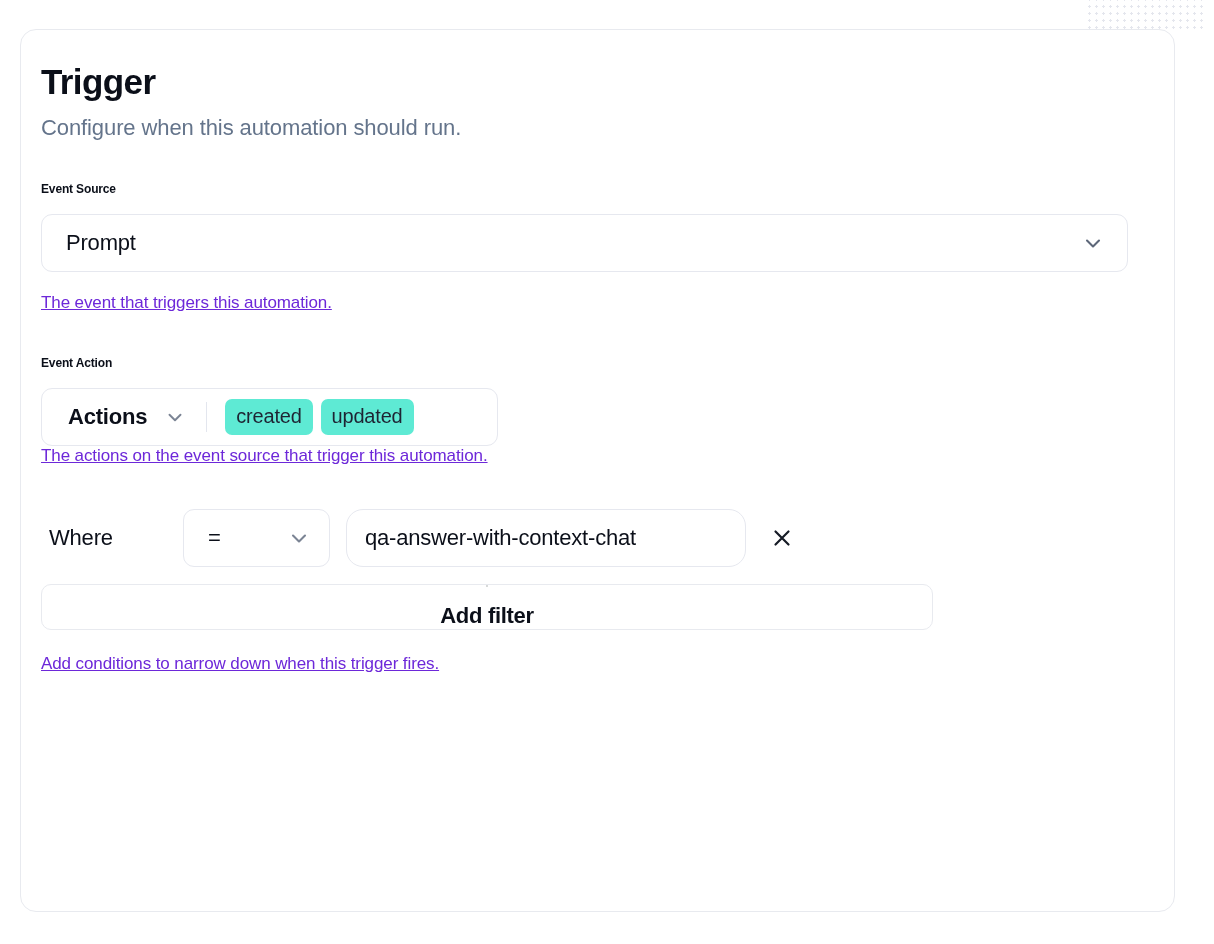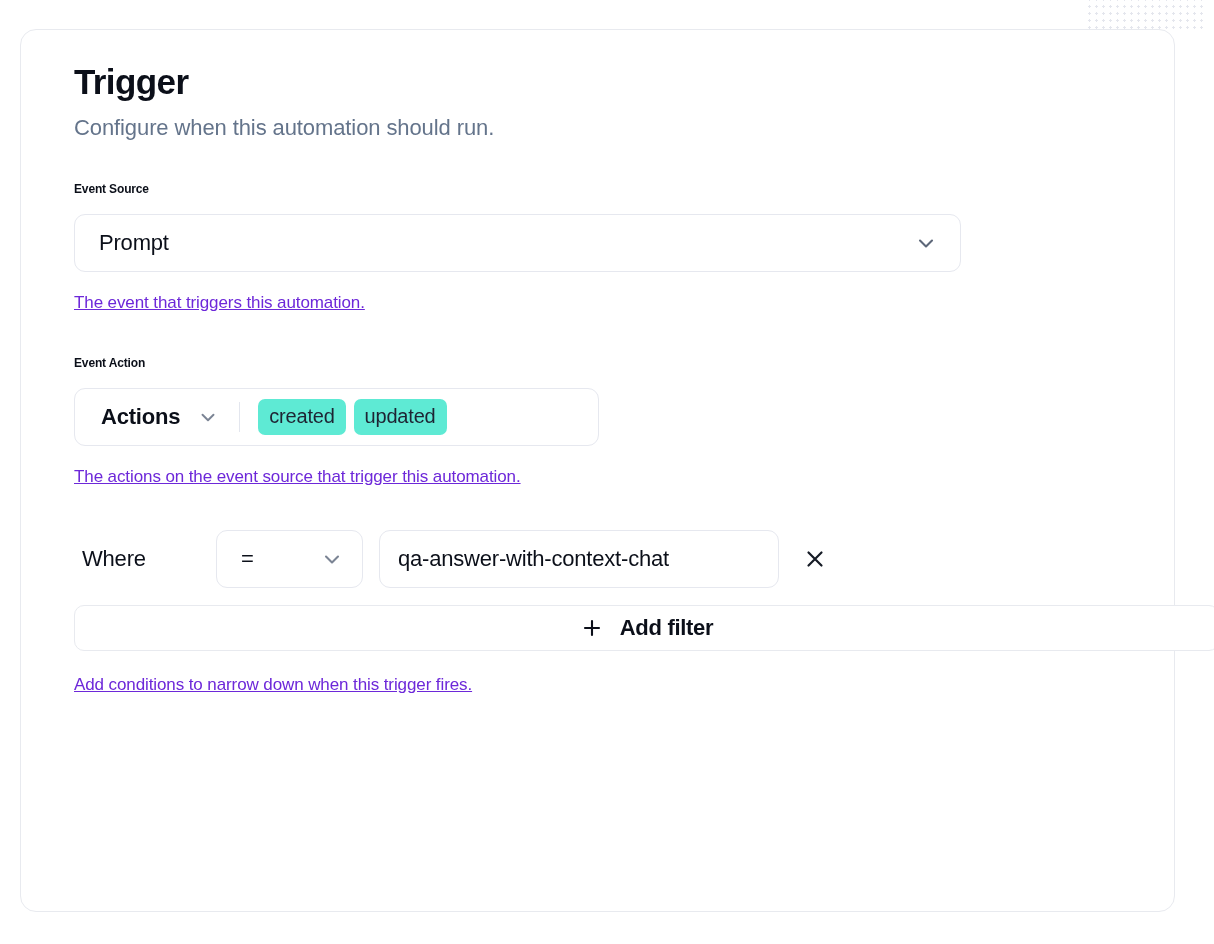--- a/index.html
+++ b/index.html
@@ -29,21 +29,21 @@
 
   .card {
     position: absolute;
     left: 20px;
     top: 29px;
     width: 1155px;
     height: 883px;
     background: #ffffff;
     border: 1px solid #e8eaef;
     border-radius: 16px;
-    padding: 30px 53px;
+    padding: 30px 20px;
   }
 
   .card-title {
     font-size: 35px;
     font-weight: 700;
     letter-spacing: -0.6px;
     color: #0b0f19;
     line-height: 1.12;
     margin-top: 2px;
   }
@@ -90,31 +90,31 @@
 
   .chev {
     flex: none;
     display: block;
   }
 
   
   .event-source-group { margin-top: 41px; }
   .event-source-select {
     margin-top: 18px;
-    width: 887px;
+    width: 1087px;
     padding: 0 22px 0 24px;
     justify-content: space-between;
   }
   .event-source-help { margin-top: 21px; }
 
   
   .event-action-group { margin-top: 43px; }
   .event-action-control {
     margin-top: 18px;
-    width: 525px;
+    width: 457px;
     padding: 0 18px 0 26px;
     gap: 0;
   }
   .actions-trigger {
     display: flex;
     align-items: center;
     gap: 17px;
     flex: none;
   }
   .actions-trigger .select-value { font-weight: 700; }
@@ -128,21 +128,21 @@
   .chip-row { display: flex; gap: 8px; align-items: center; }
   .chip {
     background: #5eead4;
     border-radius: 7px;
     padding: 6px 11px 7px;
     font-size: 20px;
     color: #1e2433;
     letter-spacing: -0.2px;
     white-space: nowrap;
   }
-  .event-action-help { margin-top: 21px; }
+  .event-action-help { }
 
   
   .filter-group { margin-top: 43px; }
   .filter-row {
     margin-top: 18px;
     display: flex;
     align-items: center;
     gap: 0;
   }
   .where-label {
@@ -164,48 +164,50 @@
     margin-left: 18px;
     padding: 0 18px 0 24px;
     justify-content: space-between;
     flex: none;
   }
   .filter-value {
     width: 400px;
     margin-left: 16px;
     padding: 0 18px;
     flex: none;
+    border-radius: 17px;
   }
   .filter-value .select-value { width: 100%; }
   .remove-filter {
     width: 48px;
     height: 48px;
     margin-left: 12px;
     display: flex;
     align-items: center;
     justify-content: center;
     background: transparent;
     border: none;
     cursor: pointer;
     flex: none;
   }
 
   .add-filter {
     margin-top: 17px;
-    width: 1145px;
+    width: 892px;
     height: 46px;
     border: 1px solid #e8eaef;
     border-radius: 10px;
     background: #ffffff;
     display: flex;
     align-items: center;
     justify-content: center;
     gap: 16px;
     cursor: pointer;
     font-family: inherit;
+    flex-direction: column;
   }
   .add-filter-label {
     font-size: 22px;
     font-weight: 700;
     color: #0b0f19;
     letter-spacing: -0.3px;
   }
   .filter-help { margin-top: 24px; }
 </style>
 </head>

